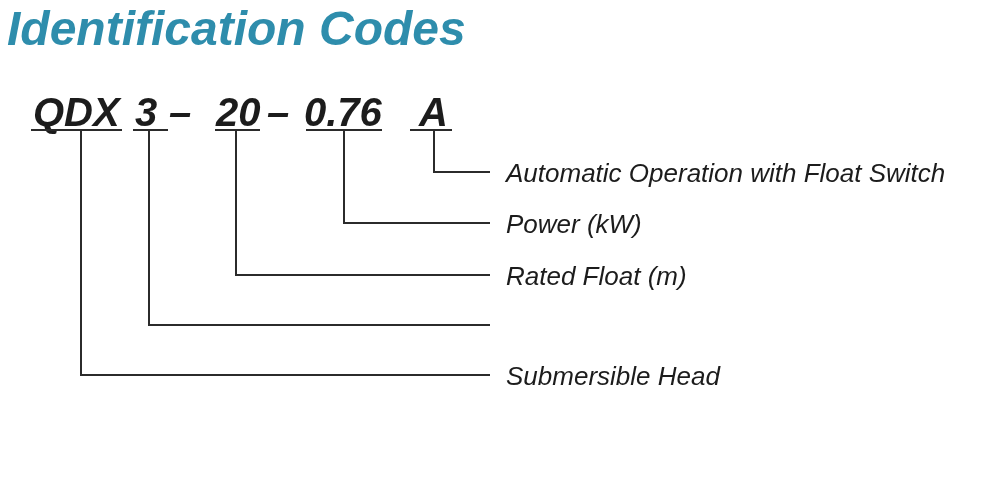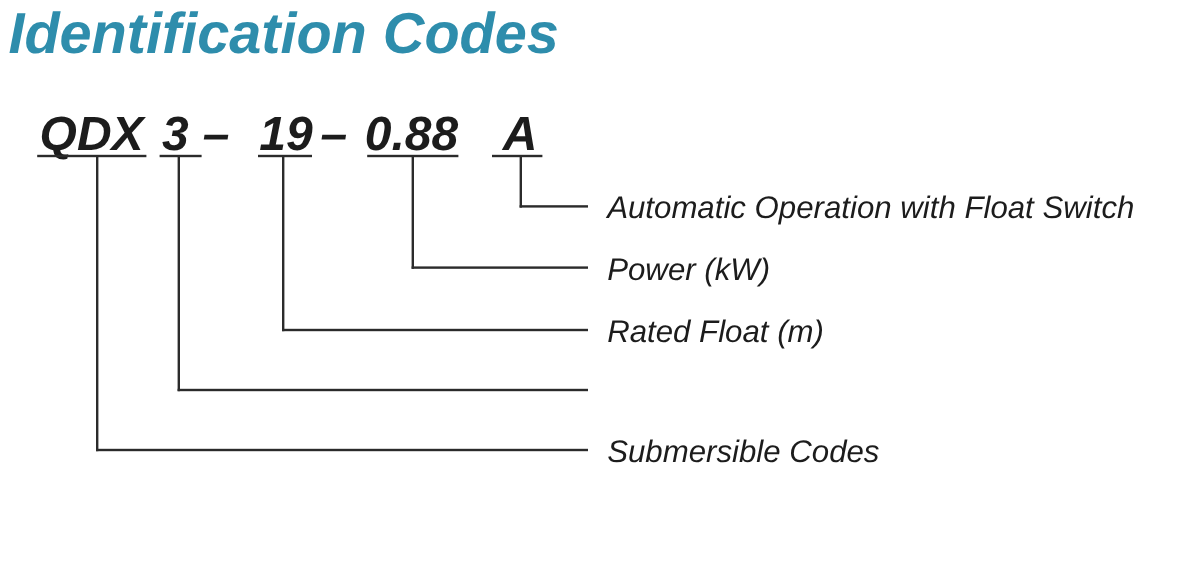--- a/index.html
+++ b/index.html
@@ -73,23 +73,23 @@
 </head>
 <body>
 
 <div class="canvas">
 
   <div class="title" style="color:#2e8dac">Identification Codes</div>
 
   <div class="code-seg" style="left:33px">QDX</div>
   <div class="code-seg" style="left:135px">3</div>
   <div class="code-seg" style="left:169px">–</div>
-  <div class="code-seg" style="left:216px">19</div>
+  <div class="code-seg" style="left:216px">20</div>
   <div class="code-seg" style="left:267px">–</div>
-  <div class="code-seg" style="left:304px">0.88</div>
+  <div class="code-seg" style="left:304px">0.76</div>
   <div class="code-seg" style="left:419px">A</div>
 
   <div class="underline" style="left:31px;  width:91px"></div>
   <div class="underline" style="left:133px; width:35px"></div>
   <div class="underline" style="left:215px; width:45px"></div>
   <div class="underline" style="left:306px; width:76px"></div>
   <div class="underline" style="left:410px; width:42px"></div>
 
   <div class="vline" style="left:80px;  top:130px; height:246px"></div>
   <div class="vline" style="left:148px; top:130px; height:196px"></div>
@@ -104,16 +104,16 @@
   <div class="hline" style="left:80px;  top:374px; width:410px"></div>
 
   <div class="label" style="top:158px">Automatic Operation with Float Switch</div>
 
   <div class="label" style="top:209px">Power (kW)</div>
 
   <div class="label" style="top:261px">Rated Float (m)</div>
 
 
   <div class="label two-line" style="top:360px">
-    <div>Submersible Codes</div>
+    <div>Submersible Head</div>
   </div>
 
 </div>
 
 </body></html>

